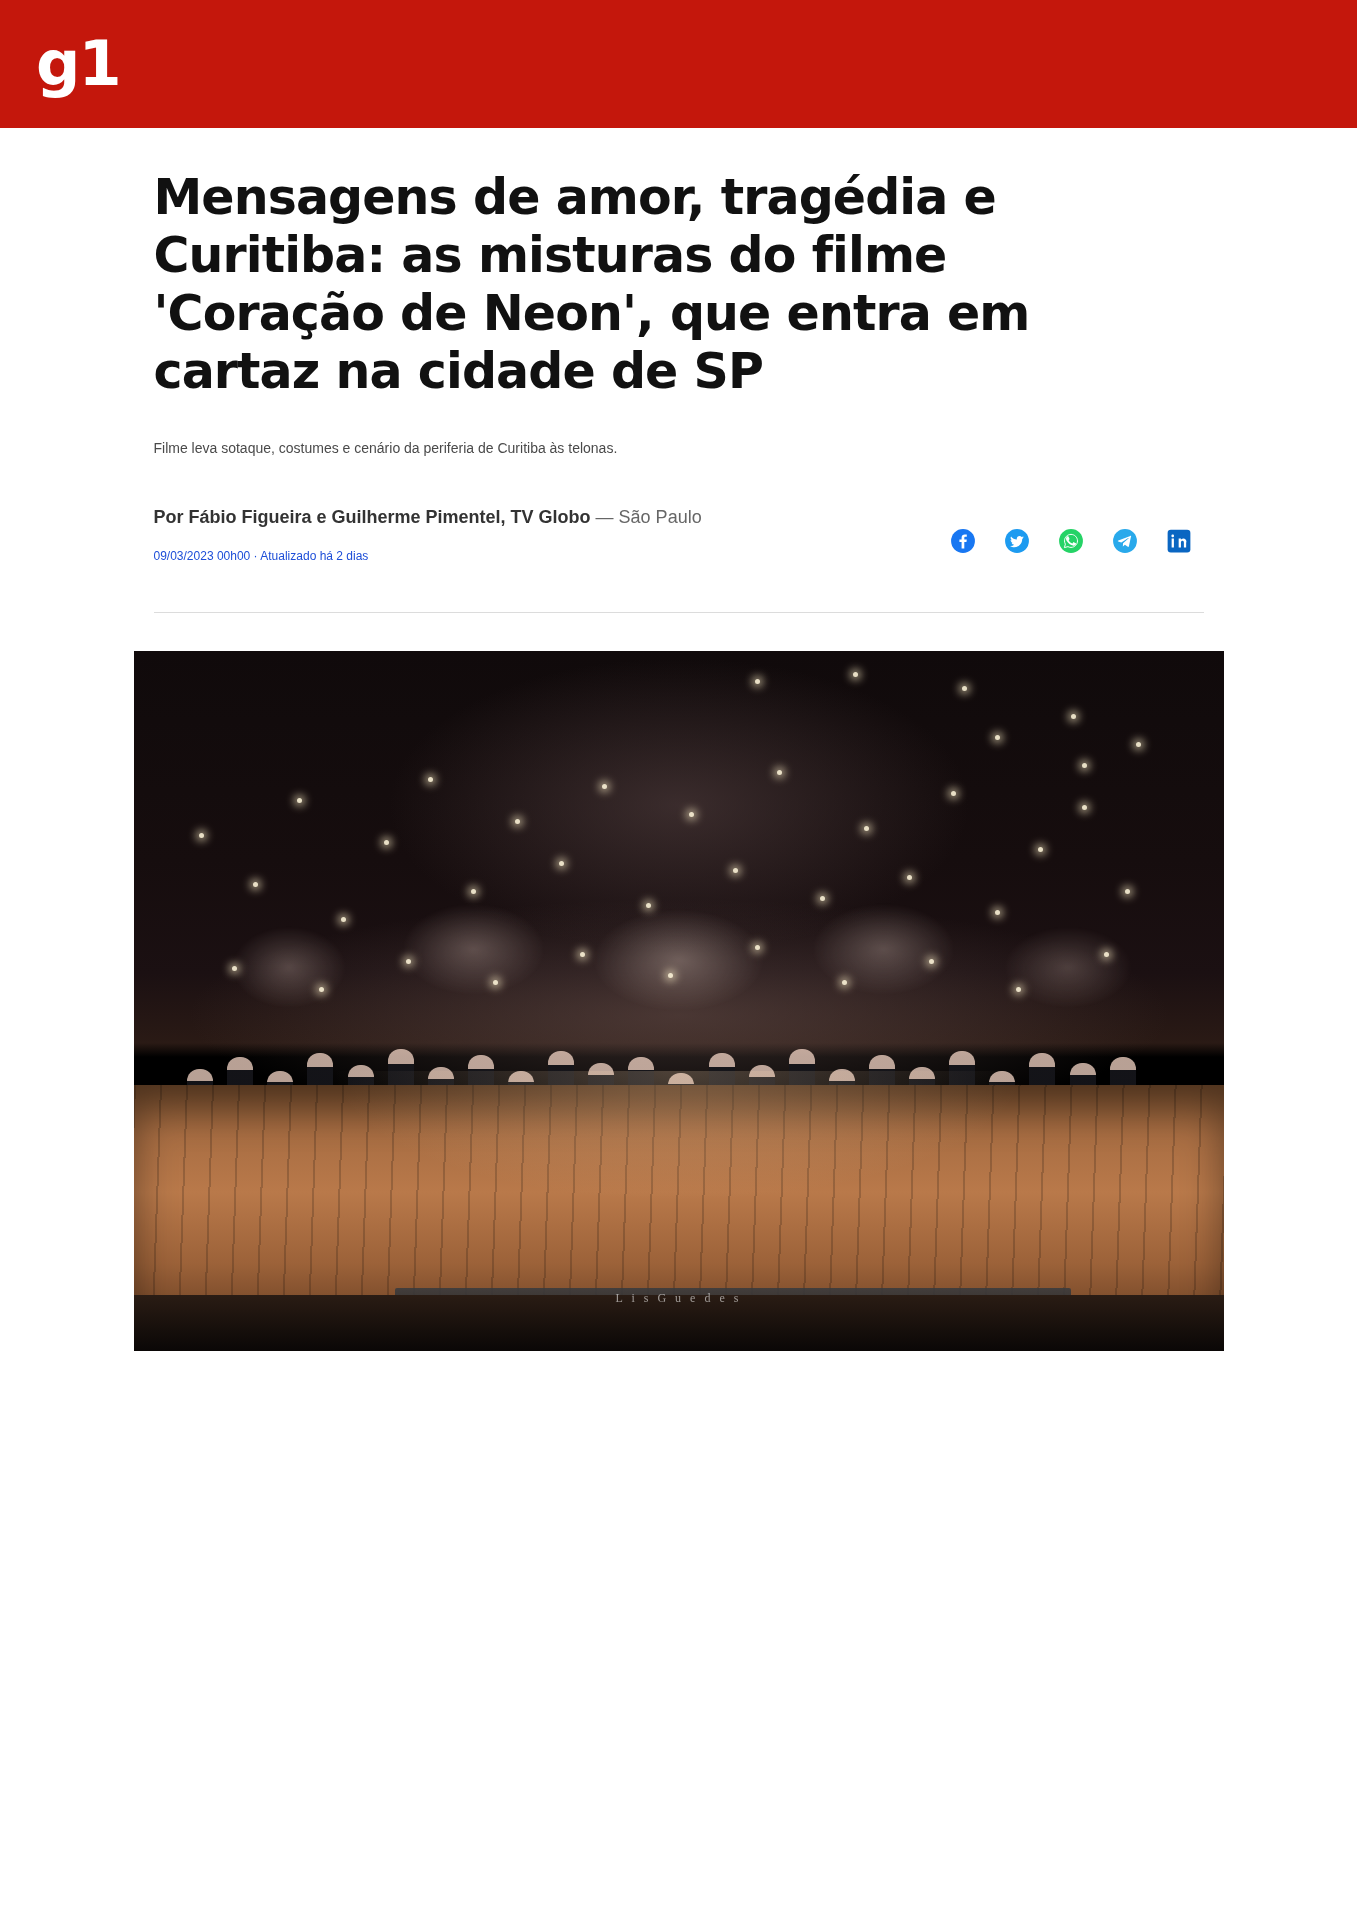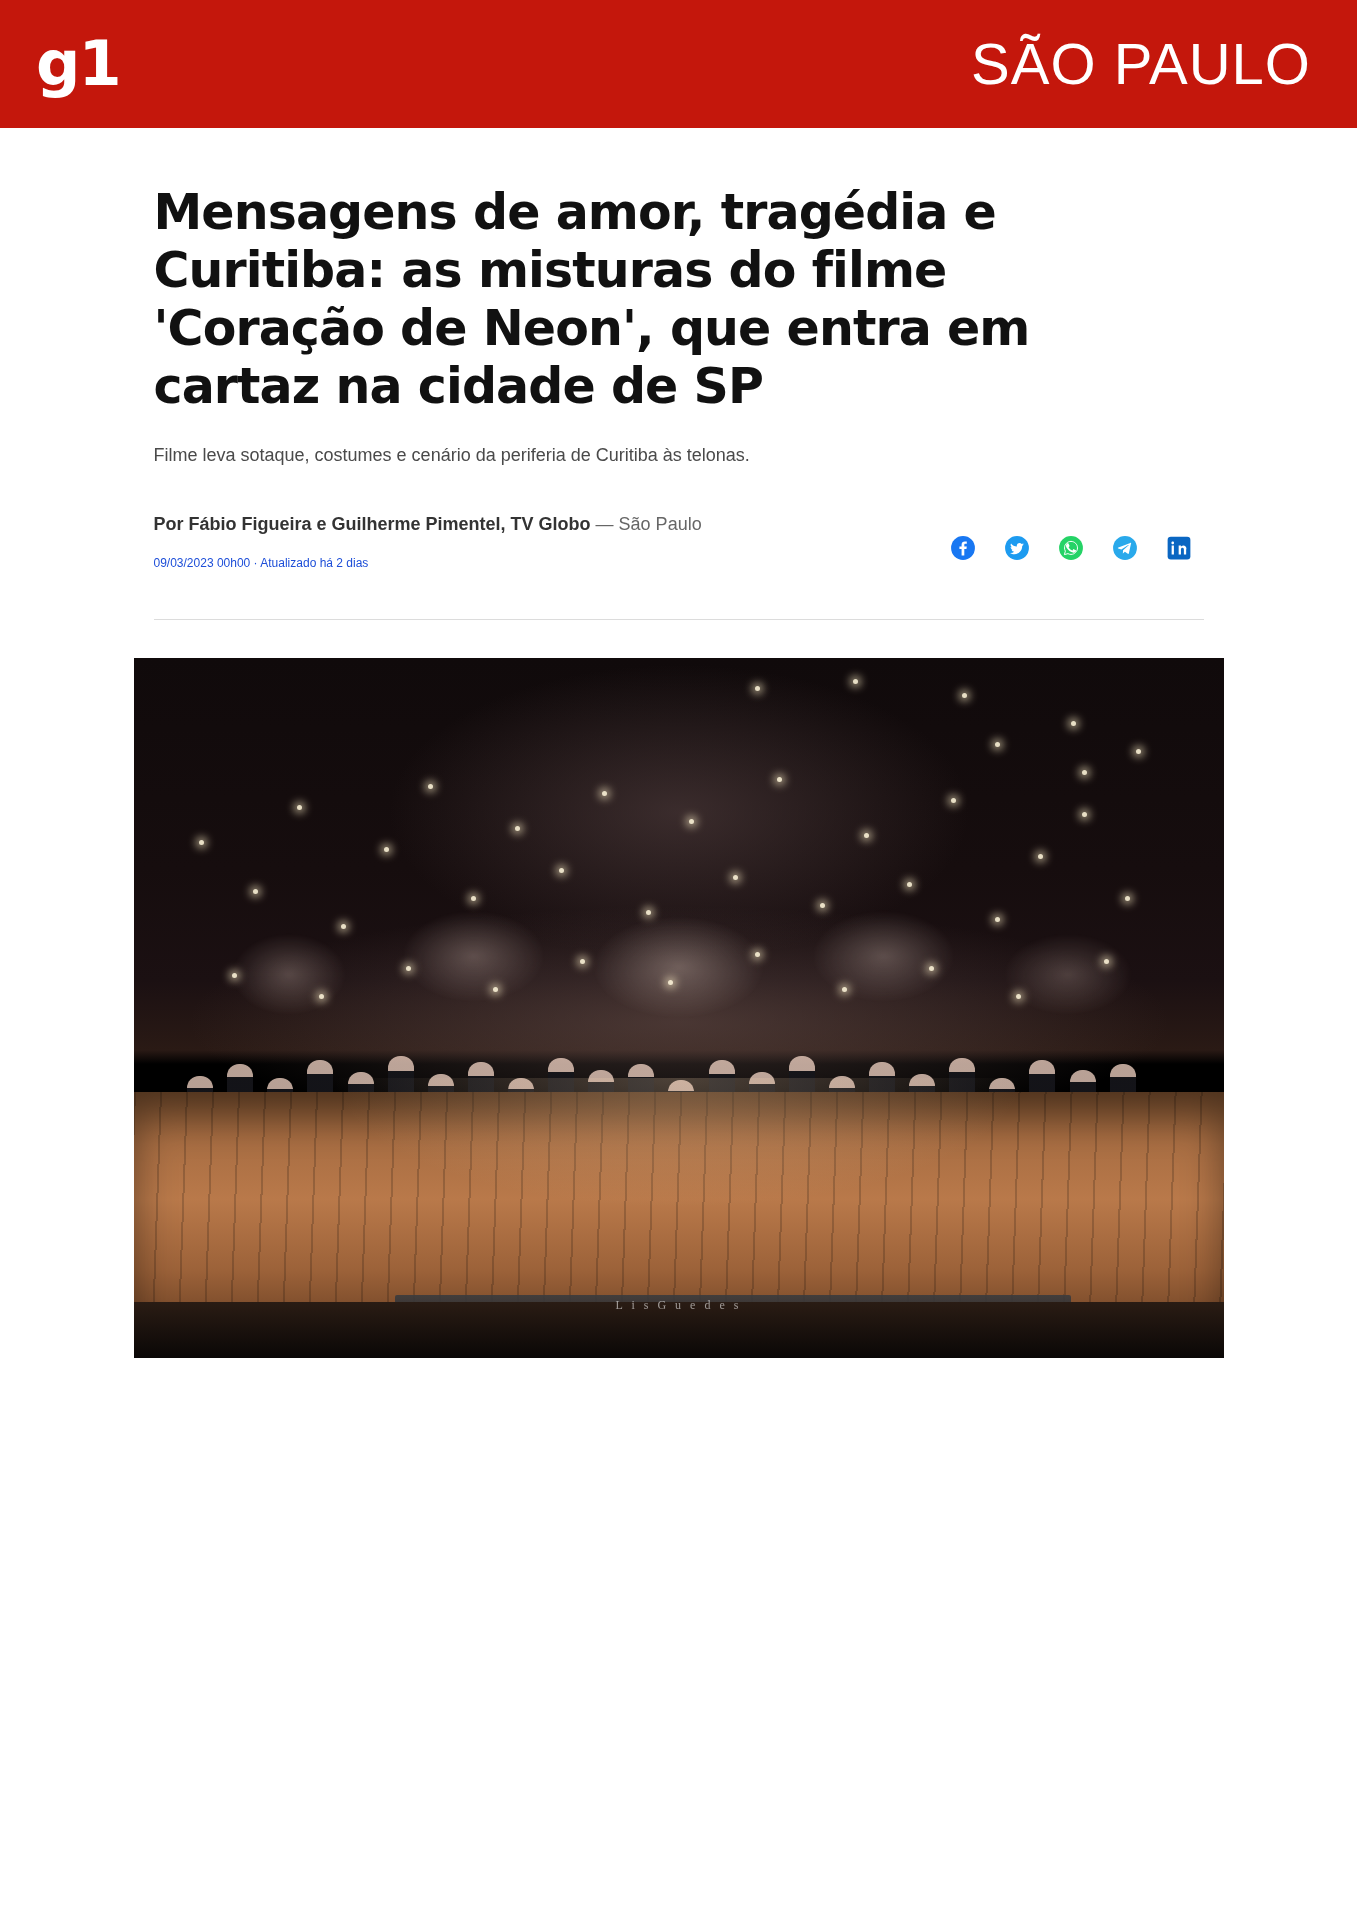--- a/index.html
+++ b/index.html
@@ -45,37 +45,37 @@
     line-height: 60px;
     color: #ffffff;
     letter-spacing: 1px;
     padding-right: 10px;
   }
 
   
   .article {
     width: 1050px;
     margin: 0 auto;
-    padding-top: 56px;
+    padding-top: 41px;
   }
 
   .headline {
     font-family: "DejaVu Sans", sans-serif;
     font-weight: bold;
     font-size: 49px;
     line-height: 58px;
     color: #111111;
     letter-spacing: -0.9px;
     max-width: 990px;
   }
 
   .subheadline {
-    margin-top: 24px;
+    margin-top: 32px;
     font-family: "Liberation Sans", sans-serif;
-    font-size: 18px;
+    font-size: 14px;
     line-height: 30px;
     color: #4a4a4a;
   }
 
   .byline-row {
     margin-top: 40px;
     display: flex;
     align-items: center;
     justify-content: space-between;
   }
@@ -249,21 +249,20 @@
     font-size: 17px;
     line-height: 24px;
     color: #666666;
   }
 </style>
 </head>
 <body>
 
 <header class="site-header">
   <div class="logo">g1</div>
-  <div class="edition-title">SÃO PAULO</div>
 </header>
 
 <main class="article">
 
   <h1 class="headline">Mensagens de amor, tragédia e Curitiba: as misturas do filme 'Coração de Neon', que entra em cartaz na cidade de SP</h1>
 
   <p class="subheadline">Filme leva sotaque, costumes e cenário da periferia de Curitiba às telonas.</p>
 
   <div class="byline-row">
     <div class="byline">

